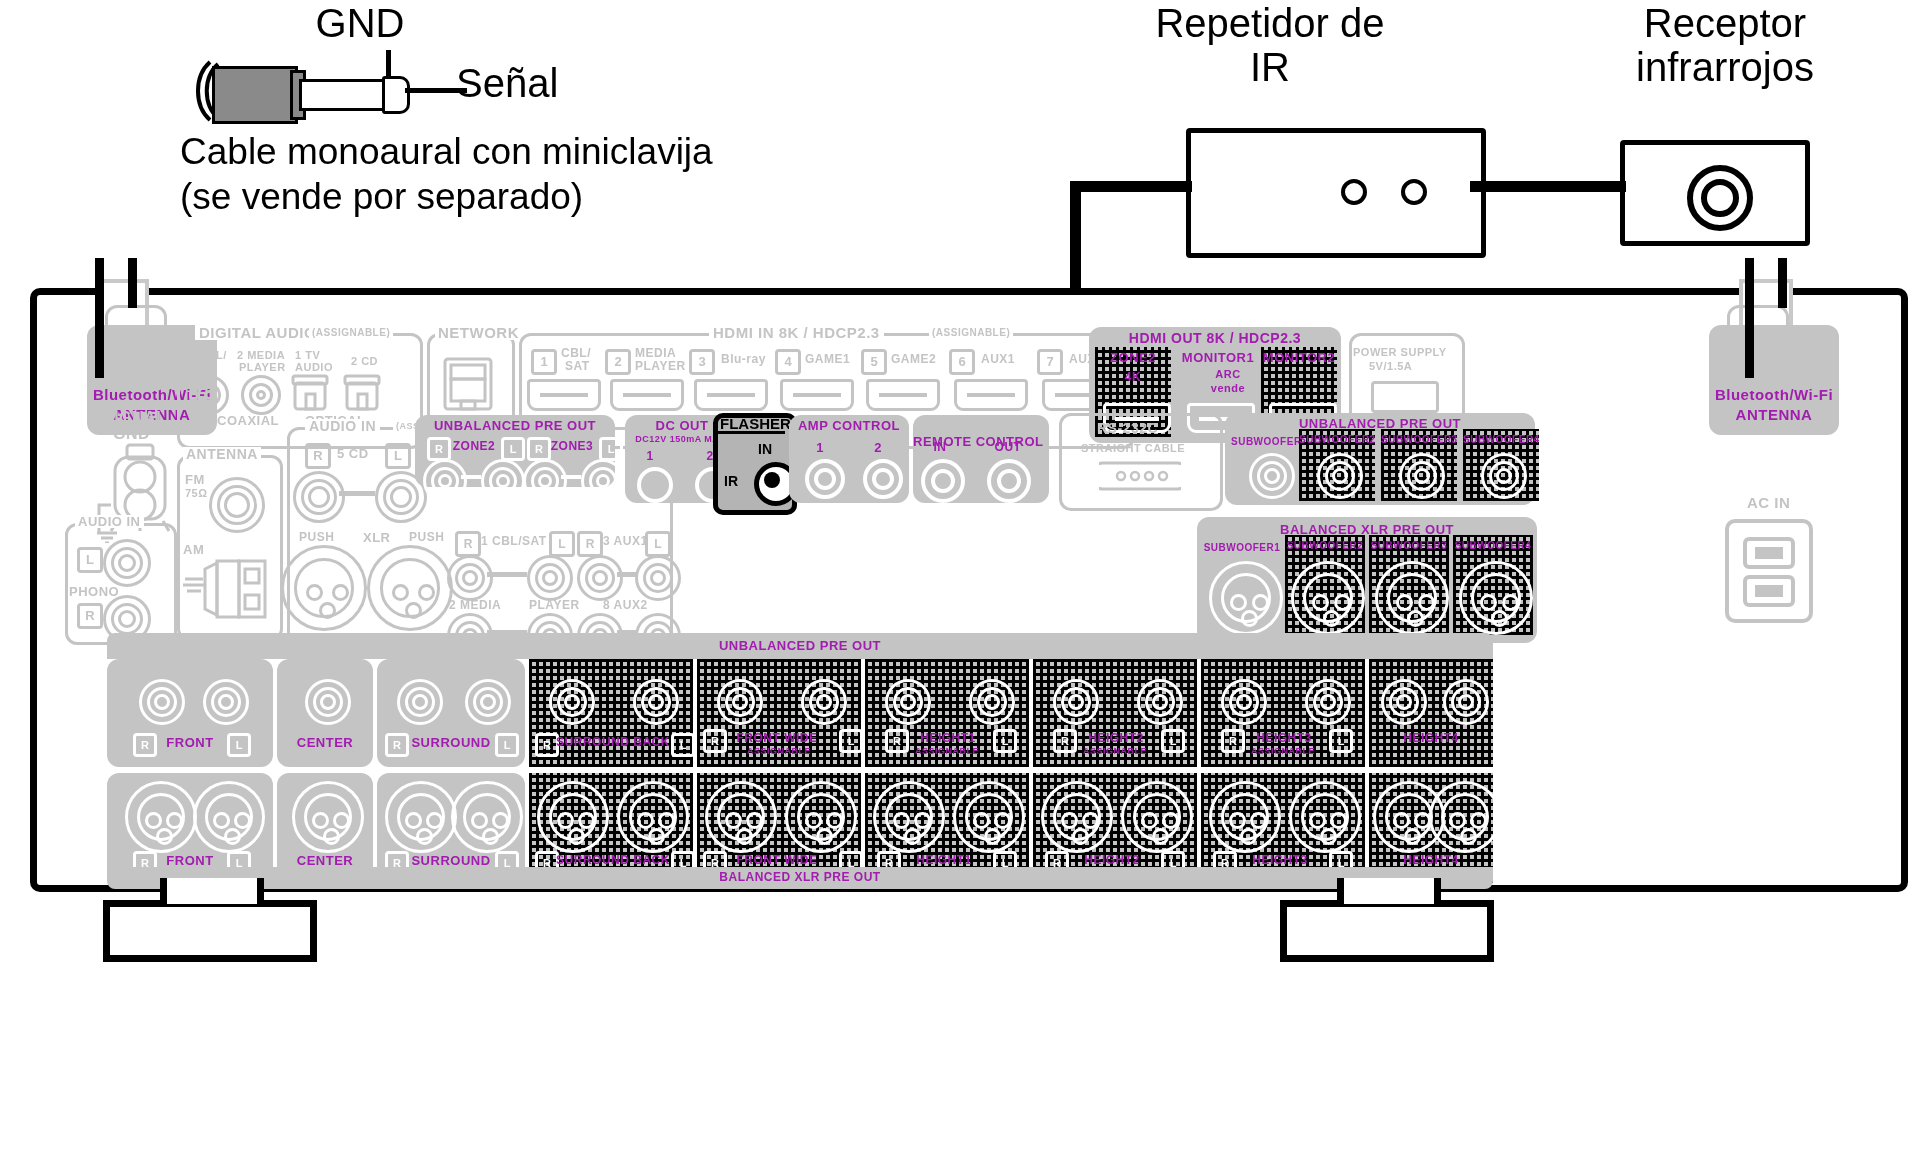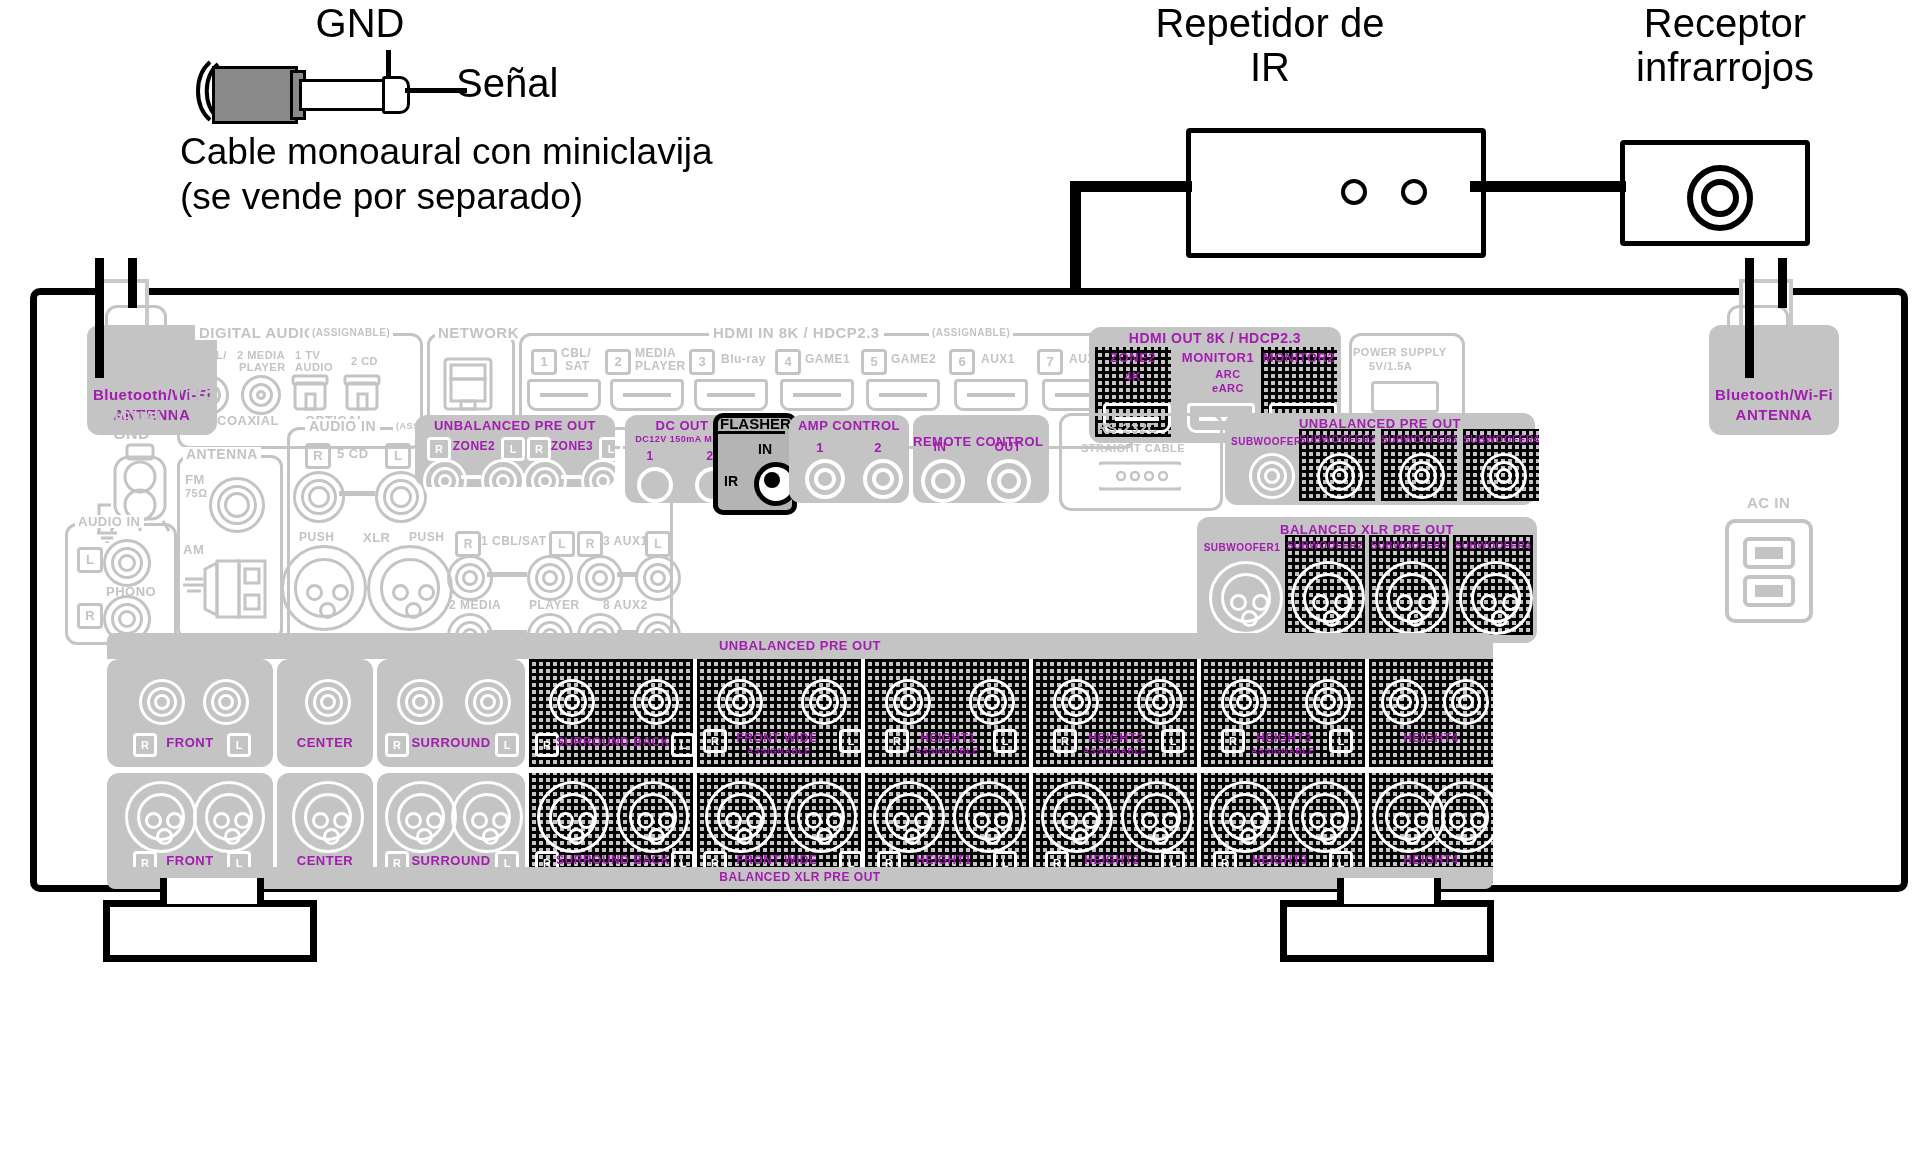--- a/index.html
+++ b/index.html
@@ -227,21 +227,21 @@
 
   <div class="gpanel" style="left:1052px;top:32px;width:252px;height:116px;"></div>
   <div class="wtxt" style="left:1052px;top:36px;width:252px;font-size:14px;">HDMI OUT 8K / HDCP2.3</div>
   <div class="hatch" style="left:1058px;top:52px;width:76px;height:90px;"></div>
   <div class="wtxt" style="left:1058px;top:56px;width:76px;font-size:13px;">ZONE2</div>
   <div class="wtxt" style="left:1058px;top:76px;width:76px;font-size:12px;">4K</div>
   <div class="hdmiW" style="left:1066px;top:108px;width:62px;height:24px;"></div>
 
   <div class="wtxt" style="left:1140px;top:56px;width:82px;font-size:13px;">MONITOR1</div>
   <div class="wtxt" style="left:1160px;top:74px;width:62px;font-size:11px;">ARC</div>
-  <div class="wtxt" style="left:1160px;top:88px;width:62px;font-size:11px;">eARC</div>
+  <div class="wtxt" style="left:1160px;top:88px;width:62px;font-size:11px;">vende</div>
   <div class="hdmiW" style="left:1150px;top:108px;width:62px;height:24px;"></div>
 
   <div class="hatch" style="left:1224px;top:52px;width:76px;height:90px;"></div>
   <div class="wtxt" style="left:1224px;top:56px;width:76px;font-size:13px;">MONITOR2</div>
   <div class="hdmiW" style="left:1232px;top:108px;width:62px;height:24px;"></div>
 
   <div class="gout" style="left:1312px;top:38px;width:110px;height:110px;"></div>
   <div class="gtxt" style="left:1316px;top:52px;font-size:11px;">POWER SUPPLY</div>
   <div class="gtxt" style="left:1332px;top:66px;font-size:11px;">5V/1.5A</div>
   <div class="gout" style="left:1334px;top:86px;width:62px;height:26px;border-radius:4px;"></div>
@@ -266,21 +266,21 @@
   </svg>
 
   <div class="gout" style="left:28px;top:228px;width:106px;height:116px;"></div>
   <div class="gtxt" style="left:38px;top:220px;font-size:13px;background:#fff;padding:0 3px;">AUDIO  IN</div>
   <div class="lrbox" style="left:40px;top:252px;width:20px;height:20px;font-size:13px;line-height:20px;">L</div>
   <div class="rca" style="left:66px;top:244px;width:42px;height:42px;">
       <i>
         <b></b>
       </i>
     </div>
-  <div class="gtxt" style="left:32px;top:290px;font-size:13px;padding-left:37px;">PHONO</div>
+  <div class="gtxt" style="left:32px;top:290px;font-size:13px;">PHONO</div>
   <div class="lrbox" style="left:40px;top:308px;width:20px;height:20px;font-size:13px;line-height:20px;">R</div>
   <div class="rca" style="left:66px;top:300px;width:42px;height:42px;">
       <i>
         <b></b>
       </i>
     </div>
 
   <div class="gout" style="left:250px;top:132px;width:380px;height:212px;"></div>
   <div class="gtxt" style="left:268px;top:124px;font-size:14px;background:#fff;padding:0 4px;">AUDIO IN</div>
   <div class="gtxt" style="left:356px;top:127px;font-size:9px;background:#fff;padding:0 3px;">(ASSIGNABLE)</div>

